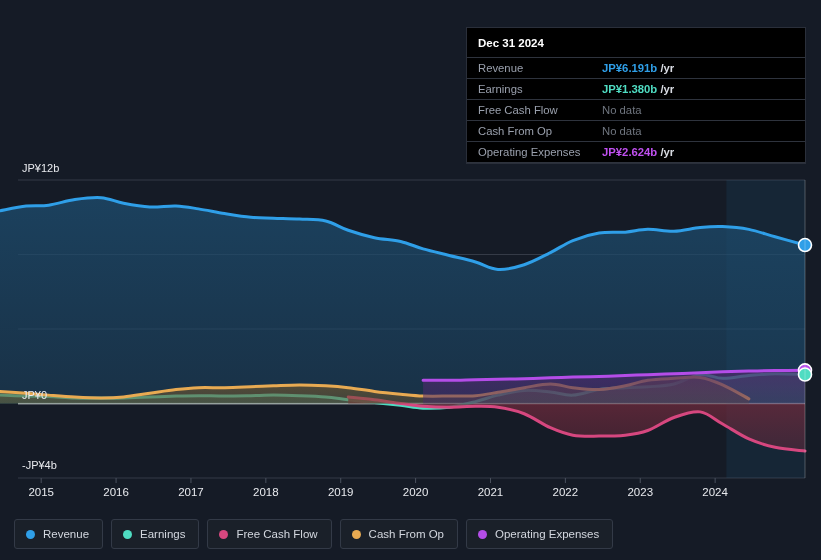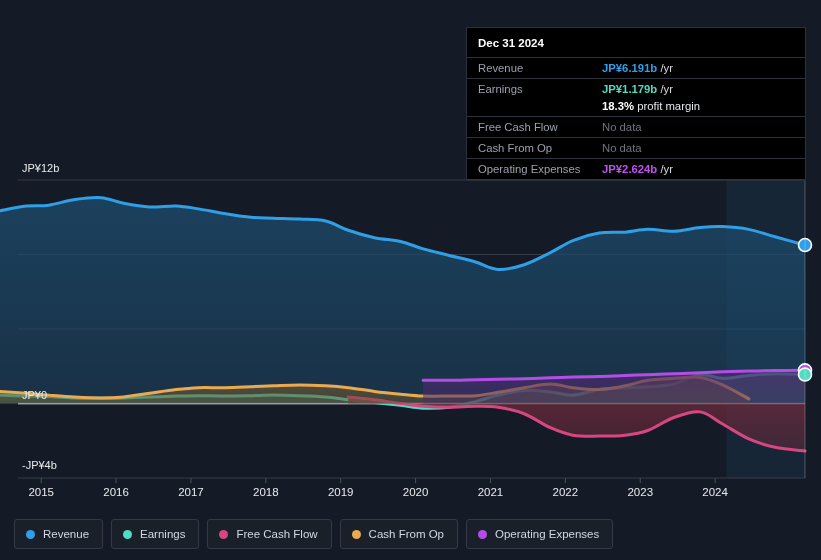--- a/index.html
+++ b/index.html
@@ -40,21 +40,21 @@
     display: flex; align-items: center;
     border-top: 1px solid #2e333d;
     padding: 4px 11px 4px 11px;
     min-height: 17px;
     font-size: 11.3px;
     font-family: "Liberation Sans", sans-serif;
   }
   .tt-label { color: #9aa0ad; width: 124px; flex: none; }
   .tt-val { color: #ffffff; }
   .tt-val .num { font-weight: bold; }
-  .tt-val .suffix { color: #d8dbe2; font-weight: normal; }
+  .tt-val .suffix { color: #d8dbe2; font-weight: bold; }
   .tt-nodata { color: #6f757f; }
   .tt-margin-row { border-top: none; padding-top: 1px; }
   .tt-margin { color: #ffffff; }
   .tt-margin .pct { font-weight: bold; }
   .tt-margin .txt { font-weight: normal; color: #e3e6ec; }
   .tt-bottom { border-top: 1px solid #2e333d; height: 0; }
 
   
   .legend {
     position: absolute; left: 0; top: 508px; width: 821px; height: 52px;
@@ -153,27 +153,23 @@
   <div class="tooltip">
     <div class="tt-date">Dec 31 2024</div>
 
     <div class="tt-row">
       <span class="tt-label">Revenue</span>
       <span class="tt-val"><span class="num" id="v0" style="color: rgb(47, 159, 232);">JP¥6.191b</span> <span class="suffix">/yr</span></span>
     </div>
 
     <div class="tt-row">
       <span class="tt-label">Earnings</span>
-      <span class="tt-val"><span class="num" id="v1" style="color: rgb(79, 220, 194);">JP¥1.179b</span> <span class="suffix">/yr</span></span>
-    </div>
-
-    <div class="tt-row tt-margin-row">
-      <span class="tt-label"></span>
-      <span class="tt-margin"><span class="pct">18.3%</span> <span class="txt">profit margin</span></span>
-    </div>
+      <span class="tt-val"><span class="num" id="v1" style="color: rgb(79, 220, 194);">JP¥1.380b</span> <span class="suffix">/yr</span></span>
+    </div>
+
 
     <div class="tt-row">
       <span class="tt-label">Free Cash Flow</span>
       <span class="tt-val tt-nodata">No data</span>
     </div>
 
     <div class="tt-row">
       <span class="tt-label">Cash From Op</span>
       <span class="tt-val tt-nodata">No data</span>
     </div>

